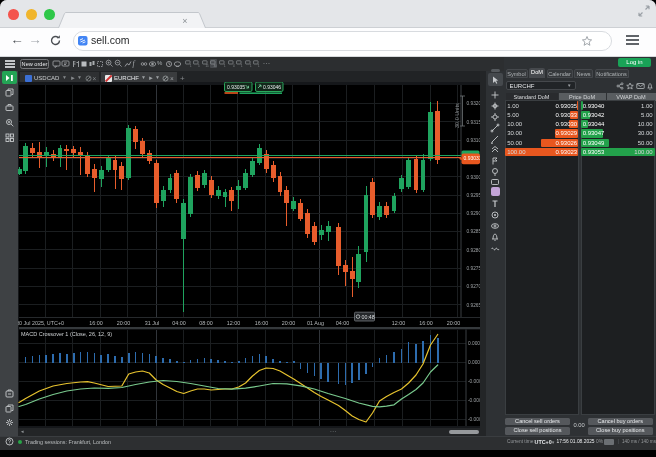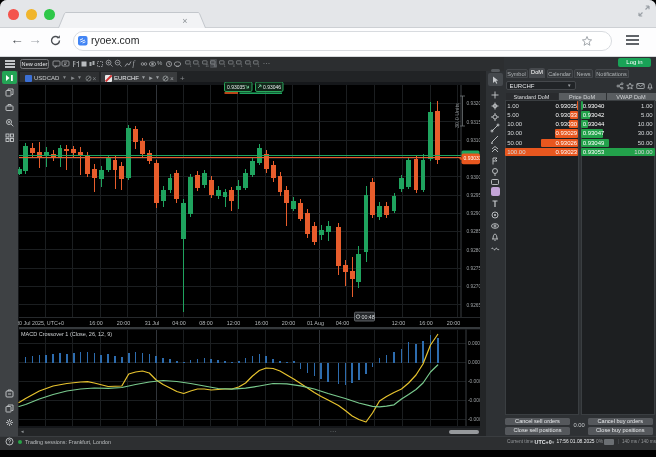--- a/index.html
+++ b/index.html
@@ -23,21 +23,21 @@
   <div class="abs" style="left:27px;top:32px;width:16px;height:16px;color:#9fa4a9;font-size:13.5px;line-height:15px;text-align:center">→</div>
   <svg class="abs" style="left:49px;top:34px" width="13" height="13" viewBox="0 0 13 13">
     <path d="M10.5 6.5 a4 4 0 1 1 -1.2 -2.85" stroke="#4a4e53" stroke-width="1.4" fill="none"></path>
     <path d="M10.8 1.2 v3 h-3 Z" fill="#4a4e53"></path>
   </svg>
   <div class="abs" style="left:73px;top:30.5px;width:539px;height:20px;background:#fff;border:1px solid #d8dbdf;border-radius:10px"></div>
   <svg class="abs" style="left:78px;top:36px" width="9.5" height="9.5" viewBox="0 0 9.5 9.5">
     <rect width="9.5" height="9.5" rx="2" fill="#4285f4"></rect>
     <path d="M2 4 L5 2.6 M2.5 6 L7 4 M4.5 7 L7.5 5.8" stroke="#fff" stroke-width="0.9" fill="none"></path>
   </svg>
-  <div class="abs" style="left:91px;top:34px;font-size:10.5px;color:#1f2123">ryoex.com</div>
+  <div class="abs" style="left:91px;top:34px;font-size:10.5px;color:#1f2123">sell.com</div>
   <svg class="abs" style="left:581px;top:34.5px" width="12" height="12" viewBox="0 0 12 12">
     <path d="M6 1.5 L7.3 4.6 10.6 4.9 8.1 7.1 8.9 10.3 6 8.5 3.1 10.3 3.9 7.1 1.4 4.9 4.7 4.6 Z" stroke="#a2a7ac" stroke-width="1" fill="none"></path>
   </svg>
   <div class="abs" style="left:626px;top:35px;width:13px;height:11px">
     <div class="abs" style="left:0;top:0;width:13px;height:1.8px;background:#606469"></div>
     <div class="abs" style="left:0;top:4px;width:13px;height:1.8px;background:#606469"></div>
     <div class="abs" style="left:0;top:8px;width:13px;height:1.8px;background:#606469"></div>
   </div>
 
   <div class="abs" style="left:0;top:57px;width:656px;height:393px;background:#282a2c">

